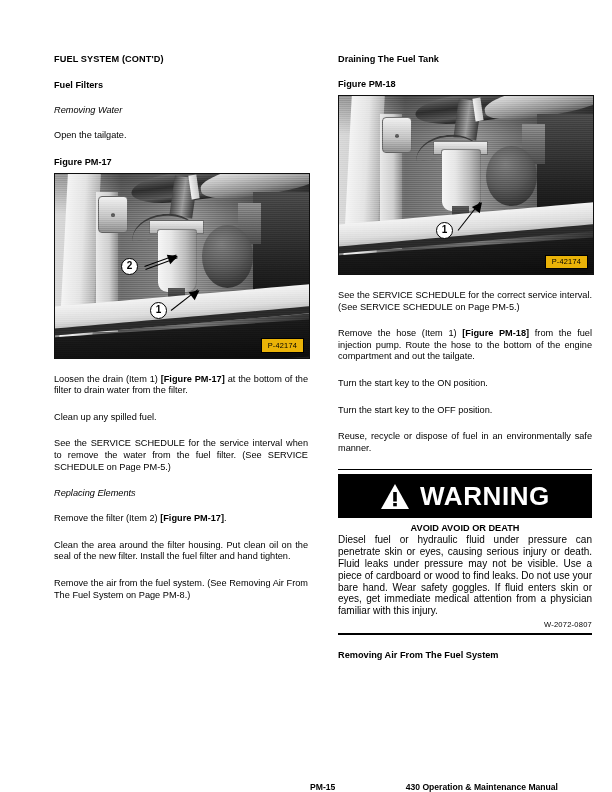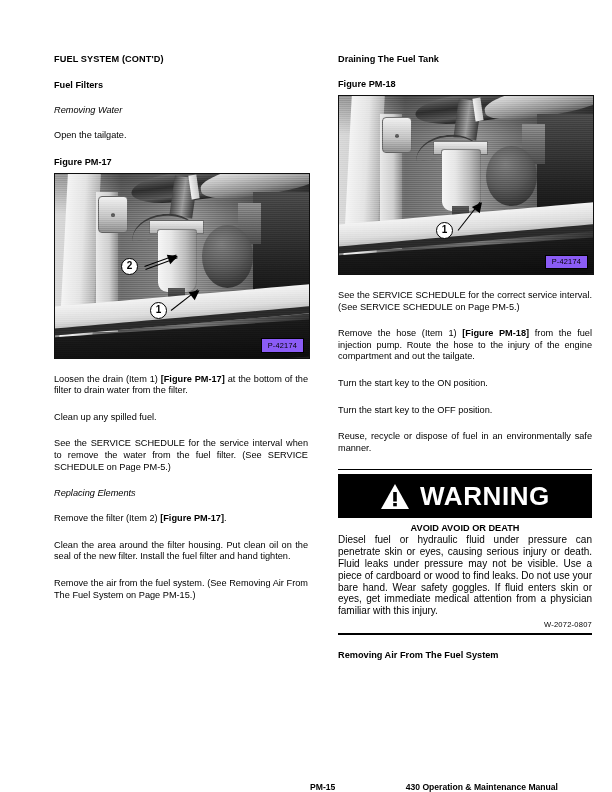--- a/index.html
+++ b/index.html
@@ -109,21 +109,21 @@
   }
   .leader{position:absolute;height:0;border-top:1.8px solid #000;
     transform-origin:0 50%;z-index:5;}
   .leader::after{
     content:"";position:absolute;right:-1px;top:-4.5px;
     border-left:10px solid #000;border-top:5px solid transparent;
     border-bottom:5px solid transparent;
   }
   .leader.dbl{border-top:1.8px solid #000;border-bottom:1.8px solid #000;height:2px;}
   .photo-id{
-    position:absolute;right:5px;bottom:5px;background:#8b5cf6;border:1px solid #000;
+    position:absolute;right:5px;bottom:5px;background:#eab308;border:1px solid #000;
     font-size:7.4px;padding:1.5px 6px 2px;letter-spacing:.2px;z-index:7;
   }
 
   
   .warn-wrap{margin:0 0 15px 0;}
   .rule-thin{height:1px;background:#000;margin:0 0 4px 0;}
   .rule-thick{height:2.5px;background:#000;margin:4px 0 0 0;}
   .warn-banner{
     background:#000;color:#fff;height:44px;
     display:flex;align-items:center;justify-content:center;gap:10px;
@@ -208,21 +208,21 @@
     <p class="body">See the SERVICE SCHEDULE for the service interval when to remove the water from the fuel filter. (See SERVICE SCHEDULE on Page PM-5.)</p>
 
     <div class="italic-head">Replacing Elements</div>
 
     <p class="body">
       <span>Remove the filter (Item 2) </span><b>[Figure PM-17]</b><span>.</span>
     </p>
 
     <p class="body">Clean the area around the filter housing. Put clean oil on the seal of the new filter. Install the fuel filter and hand tighten.</p>
 
-    <p class="body last">Remove the air from the fuel system. (See Removing Air From The Fuel System on Page PM-15.)</p>
+    <p class="body last">Remove the air from the fuel system. (See Removing Air From The Fuel System on Page PM-8.)</p>
   </div>
 
   <div class="col col-right">
 
     <h2 class="sub-head">Draining The Fuel Tank</h2>
 
     <div class="fig-label">Figure PM-18</div>
 
     <div class="photo p18">
       <div class="ph-bg"></div>
@@ -251,21 +251,21 @@
       <div class="callout" style="left:97px;top:126px;">
         <span>1</span>
       </div>
 
       <div class="photo-id">P-42174</div>
     </div>
 
     <p class="body" style="margin-top:15px;">See the SERVICE SCHEDULE for the correct service interval. (See SERVICE SCHEDULE on Page PM-5.)</p>
 
     <p class="body">
-      <span>Remove the hose (Item 1) </span><b>[Figure PM-18]</b><span> from the fuel injection pump. Route the hose to the injury of the engine compartment and out the tailgate.</span>
+      <span>Remove the hose (Item 1) </span><b>[Figure PM-18]</b><span> from the fuel injection pump. Route the hose to the bottom of the engine compartment and out the tailgate.</span>
     </p>
 
     <p class="body">Turn the start key to the ON position.</p>
 
 
     <p class="body">Turn the start key to the OFF position.</p>
 
     <p class="body">Reuse, recycle or dispose of fuel in an environmentally safe manner.</p>
 
     <div class="warn-wrap">

